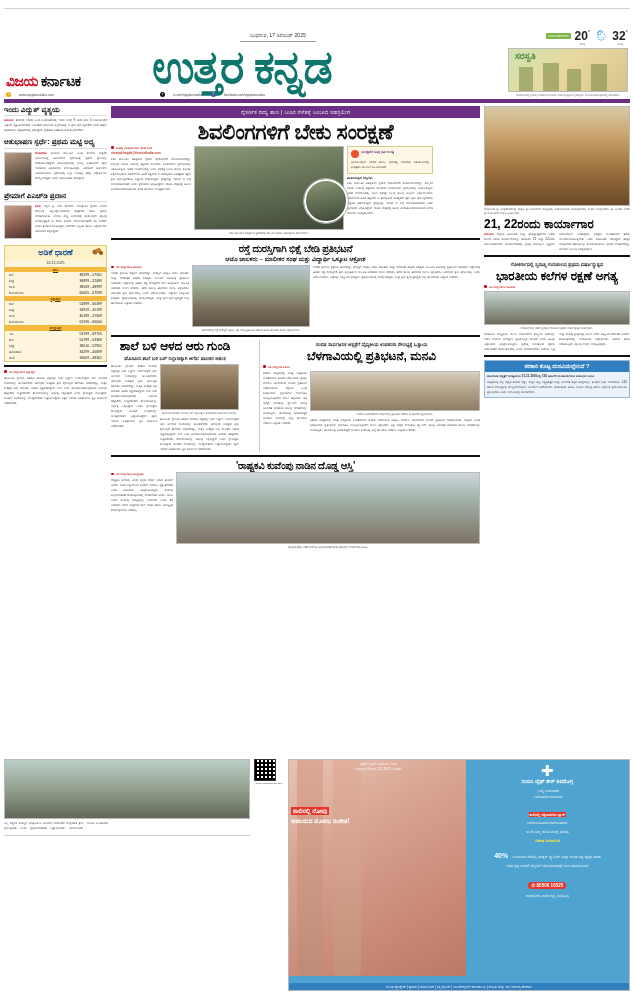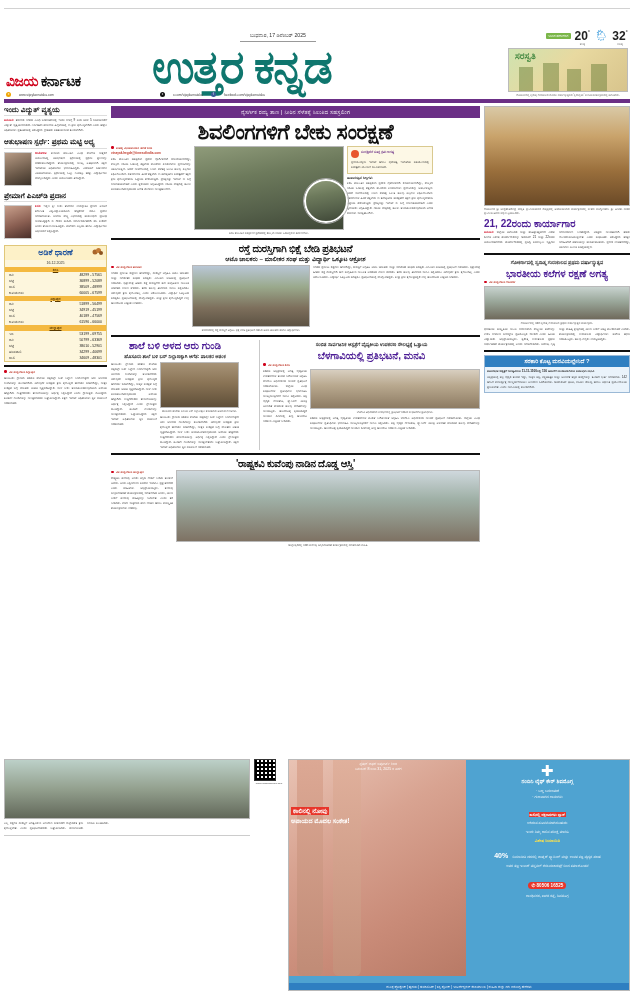--- a/index.html
+++ b/index.html
@@ -66,21 +66,21 @@
   .rates-date { text-align:center; font-size:3.6px; color:#333; padding:1px 0 2px 0;}
   .rates-sec { background:#f4b941; text-align:center; font-size:3.4px; font-weight:bold; color:#5a3a00; padding:0.6px 0; text-decoration:underline;}
   .rates-row { display:flex; justify-content:space-between; font-size:3.5px; color:#222; padding:1px 4px;}
   .rates-row .v { font-variant-numeric:tabular-nums; }
   .nut { position:absolute; right:3px; top:1px; width:11px; height:9px;}
 
   
   .kicker { background:#6b2f86; color:#fff; text-align:center; font-size:5.6px; padding:2.5px 0; letter-spacing:.2px;}
   .headline-xl { font-size:21px; font-weight:bold; text-align:center; line-height:1.12; color:#111; letter-spacing:-0.4px; padding:2px 0 1px 0;}
   .headline-l { font-size:10px; font-weight:bold; text-align:center; line-height:1.12; color:#111; letter-spacing:-0.3px;}
-  .headline-m { font-size:10px; font-weight:bold; text-align:center; line-height:1.12; color:#4c1d95;}
+  .headline-m { font-size:12px; font-weight:bold; text-align:center; line-height:1.12; color:#000000;}
   .subhead { font-size:6.2px; font-weight:bold; text-align:center; color:#222; padding:1px 0 2px 0;}
   .byline { font-size:3.1px; color:#c0392b; font-weight:bold;}
   .bdot { display:inline-block; width:2.5px; height:2.5px; background:#d0021b; border-radius:50%; margin-right:1.5px;}
 
   .photo { border:1px solid #b9b9b9; position:relative; overflow:hidden;}
   .p-rock { background:linear-gradient(170deg,#8f9b7a 0%,#6d7a5c 35%,#55604a 70%,#3e4636 100%); }
   .p-crowd{ background:linear-gradient(180deg,#b9c7d6 0%,#9aa98c 35%,#7d6f5c 70%,#5c5243 100%); }
   .p-stage{ background:linear-gradient(180deg,#d8cfc0 0%,#b9a98f 40%,#8d7b63 100%); }
   .p-pit  { background:linear-gradient(180deg,#a89478 0%,#8a7456 45%,#5e4e38 100%); }
   .p-saints{background:linear-gradient(180deg,#d9c9a6 0%,#c9a36b 30%,#9a6f3c 65%,#6b4a27 100%); }

